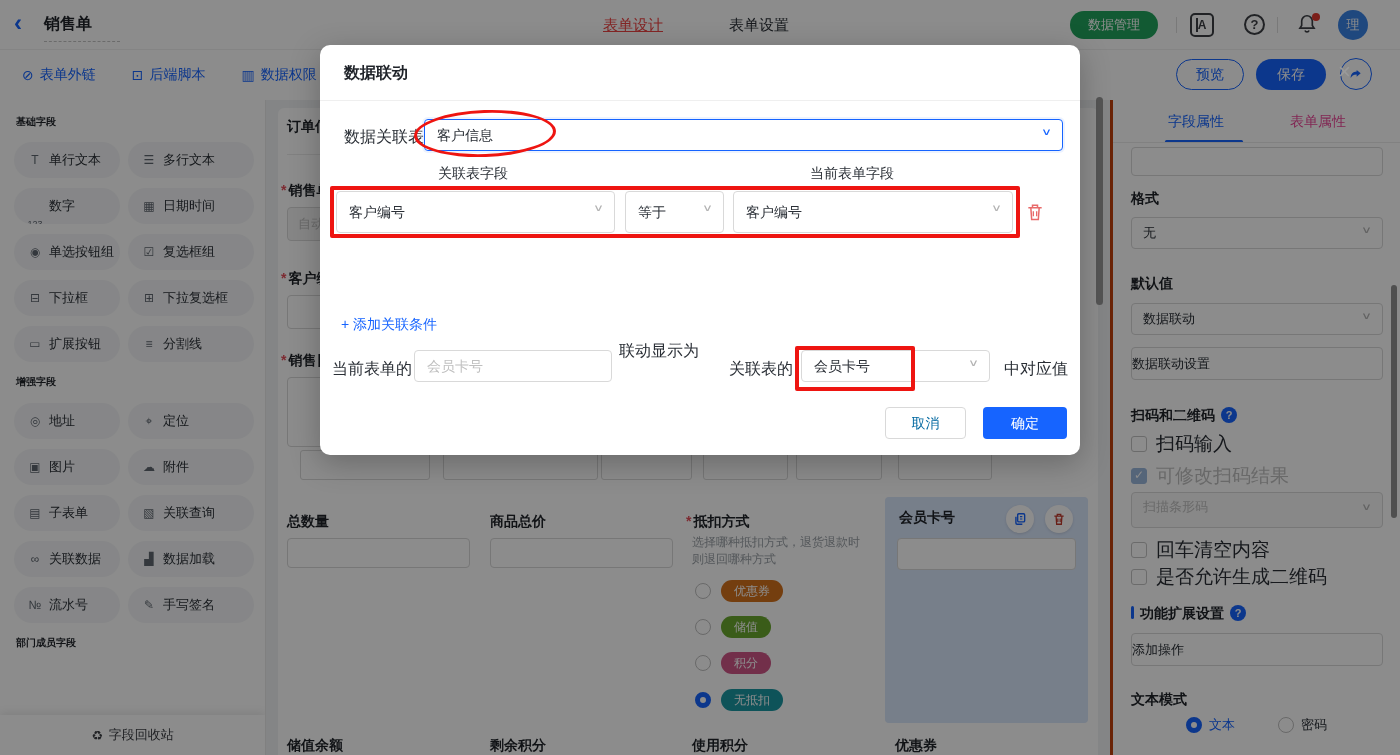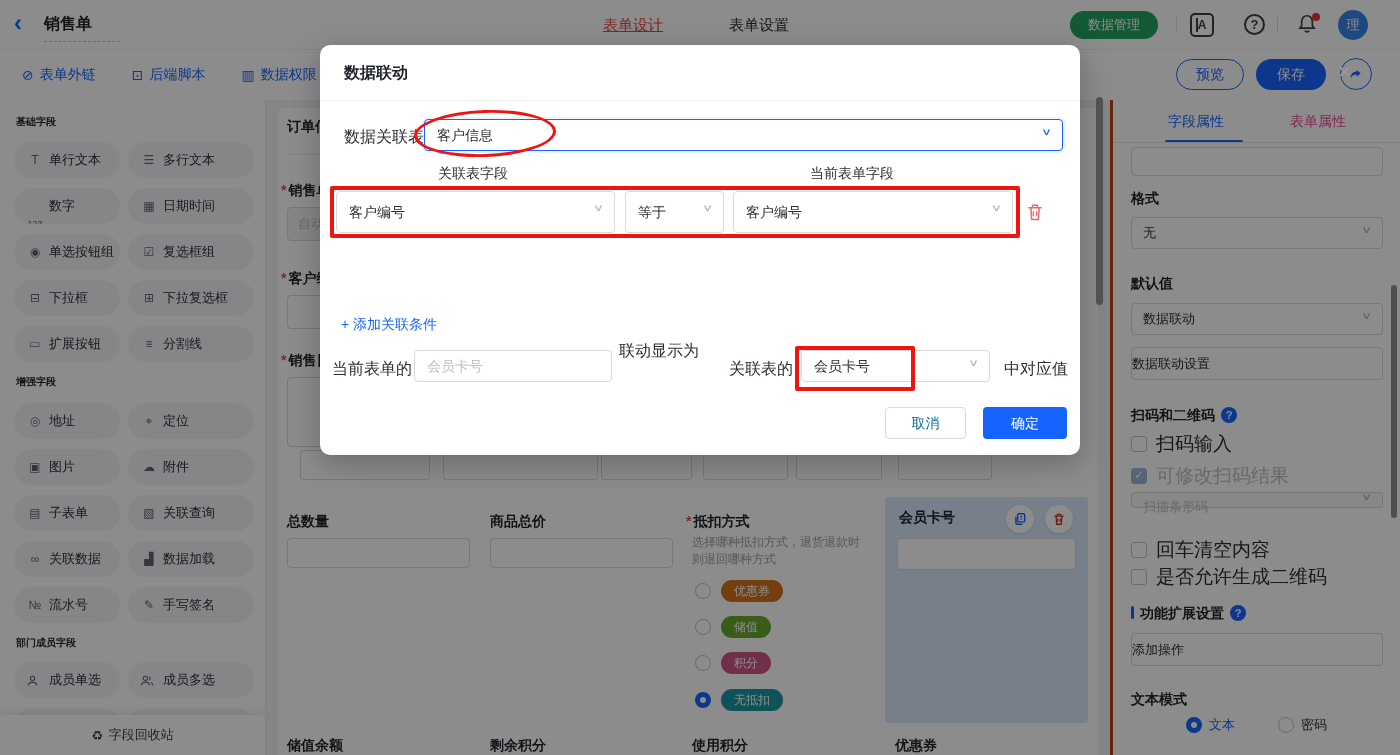--- a/index.html
+++ b/index.html
@@ -228,43 +228,20 @@
           <span class="ic">№</span>
           <span>流水号</span>
         </div>
       <div class="fpill">
           <span class="ic">✎</span>
           <span>手写签名</span>
         </div>
     </div>
 
     <div class="side-sec" style="top:536px;">部门成员字段</div>
-    <div class="pill-grid" style="top:562px;">
-      <div class="fpill">
-          <span class="ic">
-            <svg width="13" height="13" viewBox="0 0 24 24">
-              <circle cx="12" cy="8" r="4" fill="none" stroke="#5f6670" stroke-width="2"></circle>
-              <path d="M4 21c1-4 4-6 8-6s7 2 8 6" fill="none" stroke="#5f6670" stroke-width="2"></path>
-            </svg>
-          </span>
-          <span>成员单选</span>
-        </div>
-      <div class="fpill">
-          <span class="ic">
-            <svg width="14" height="13" viewBox="0 0 26 24">
-              <circle cx="10" cy="8" r="4" fill="none" stroke="#5f6670" stroke-width="2"></circle>
-              <path d="M2 21c1-4 4-6 8-6s7 2 8 6" fill="none" stroke="#5f6670" stroke-width="2"></path>
-              <path d="M17 4.6a4 4 0 0 1 0 6.8M20 15.5c2 1 3.3 2.8 4 5.5" fill="none" stroke="#5f6670" stroke-width="2"></path>
-            </svg>
-          </span>
-          <span>成员多选</span>
-        </div>
-      <div class="fpill"></div>
-      <div class="fpill"></div>
-    </div>
 
     <div class="abs recycle-bar">
       <span>♻</span>
       <span>字段回收站</span>
     </div>
   </div>
 
   <div id="canvas" class="abs">
     <div class="abs form-card"></div>
     <div class="abs flabel" style="left:21px;top:18px;">订单信息</div>
@@ -352,21 +329,21 @@
 
     <div class="plabel" style="top:307px;"><span>扫码和二维码</span><span class="qmark">?</span></div>
     <div class="cbrow" style="top:331px;">
         <span class="cb"></span>
         <span class="lbl">扫码输入</span>
       </div>
     <div class="cbrow dis" style="top:363px;">
         <span class="cb checked disabled"></span>
         <span class="lbl">可修改扫码结果</span>
       </div>
-    <div class="pselect disabled" style="top:392px;height:16px;line-height:28px;"><span>扫描条形码</span><span class="chev">∨</span></div>
+    <div class="pselect disabled" style="top:392px;height:36px;line-height:28px;"><span>扫描条形码</span><span class="chev">∨</span></div>
     <div class="cbrow" style="top:437px;">
         <span class="cb"></span>
         <span class="lbl">回车清空内容</span>
       </div>
     <div class="cbrow" style="top:464px;">
         <span class="cb"></span>
         <span class="lbl">是否允许生成二维码</span>
       </div>
 
     <div class="plabel" style="top:505px;"><span class="blue-bar"></span><span>功能扩展设置</span><span class="qmark">?</span></div>

